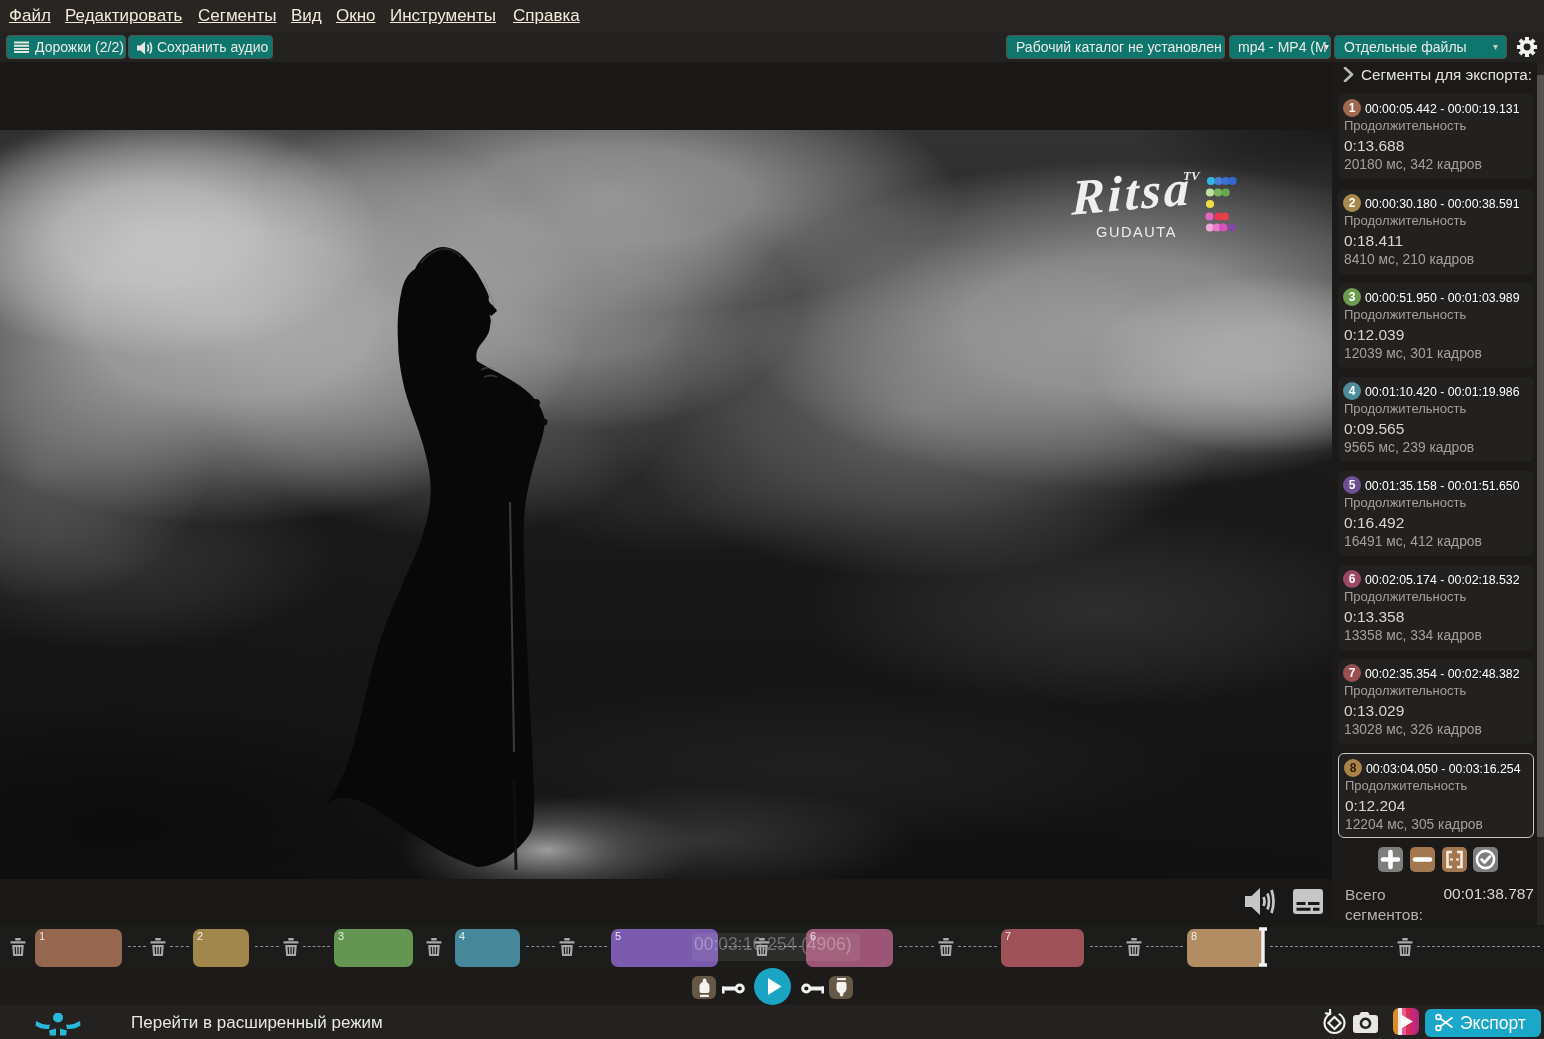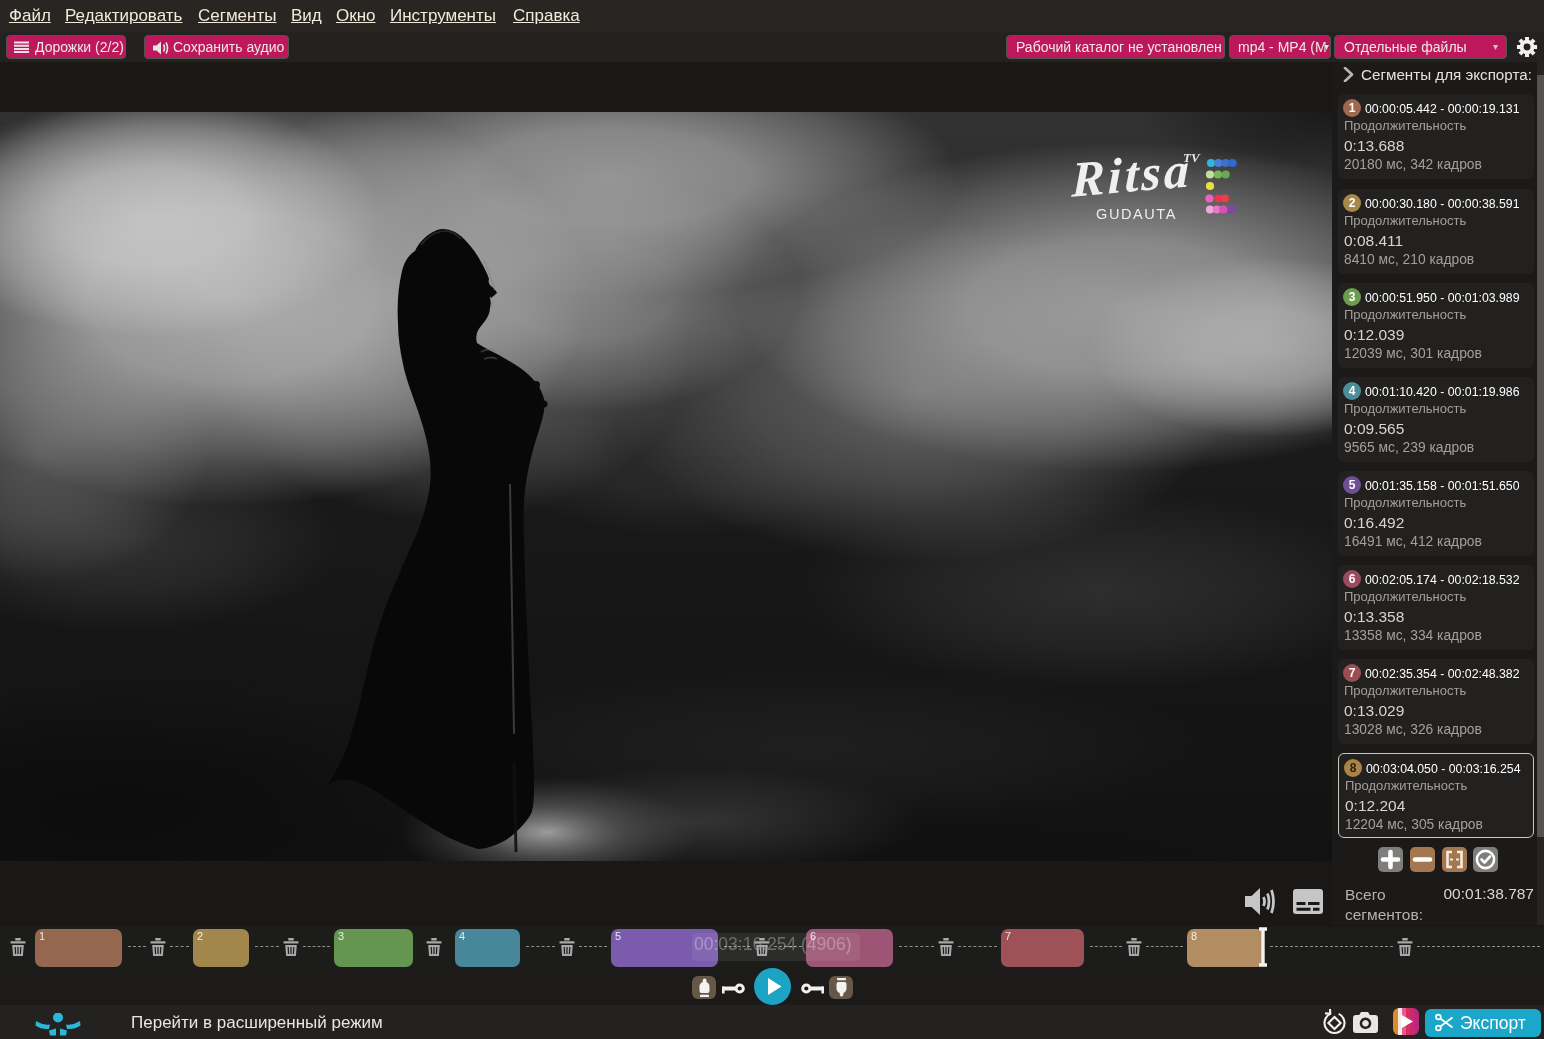--- a/index.html
+++ b/index.html
@@ -8,21 +8,21 @@
   .abs { position:absolute; }
   
   #menubar { position:absolute; left:0; top:0; width:1544px; height:32px;
     background:#282522; color:#f2eadb; font-size:17px; }
   #menubar span { position:absolute; top:6px;text-decoration:underline; }
   
   #toolbar { position:absolute; left:0; top:32px; width:1544px; height:30px;
     background:#232220; }
   .tbtn { position:absolute; top:3px; height:24px; border:1px solid #55524c;
     border-radius:4px; color:#eceae6; font-size:14px; line-height:22px; overflow:hidden;
-    background:#be185d; white-space:nowrap; }
+    background:#0f766e; white-space:nowrap; }
   
   #sidebar { position:absolute; left:1332px; top:62px; width:212px; height:863px;
     background:#1b1a19; }
   .card { position:absolute; left:6px; width:196px; height:85px;
     background:#222120; border-radius:6px; }
   .badge { position:absolute; left:5px; top:5px; width:18px; height:18px;
     border-radius:50%; color:#fff; font-size:12px; font-weight:bold;
     text-align:center; line-height:18px; }
   .trange { position:absolute; left:27px; top:8px; color:#fff; font-size:12.3px; white-space:nowrap; }
   .clabel { position:absolute; left:6px; top:24px; color:#a3a09b; font-size:13px; }
@@ -55,33 +55,33 @@
 <div id="toolbar">
   <div class="tbtn" style="left:6px; width:120px; padding-left:28px;">
     <svg width="15" height="12" viewBox="0 0 15 12" style="position:absolute;left:7px;top:5px">
       <g stroke="#e8e6e2" stroke-width="2">
           <line x1="0" y1="1.5" x2="15" y2="1.5"></line>
           <line x1="0" y1="4.8" x2="15" y2="4.8"></line>
           <line x1="0" y1="8.1" x2="15" y2="8.1"></line>
           <line x1="0" y1="11" x2="15" y2="11"></line>
         </g>
     </svg>Дорожки (2/2)</div>
-  <div class="tbtn" style="left:144px; width:145px; padding-left:28px;">
+  <div class="tbtn" style="left:128px; width:145px; padding-left:28px;">
     <svg width="16" height="14" viewBox="0 0 16 14" style="position:absolute;left:8px;top:5px">
       <path d="M0,4.5 L3.5,4.5 L8,0.5 L8,13.5 L3.5,9.5 L0,9.5 Z" fill="#e8e6e2"></path>
       <path d="M10.5,3.5 Q12.5,7 10.5,10.5 M13,1.5 Q16,7 13,12.5" stroke="#e8e6e2" stroke-width="1.6" fill="none"></path>
     </svg>Сохранить аудио</div>
   <div class="tbtn" style="left:1006px; width:219px; padding-left:9px;">Рабочий каталог не установлен</div>
   <div class="tbtn" style="left:1229px; width:102px; padding-left:8px;">mp4 - MP4 (M<span style="position:absolute;right:1px;top:0px;font-size:10px;color:#e8e6e2;text-shadow:0 0 2px #232220;">▾</span></div>
   <div class="tbtn" style="left:1334px; width:173px; padding-left:9px;">Отдельные файлы<span style="position:absolute;right:8px;top:0px;font-size:10px;color:#cac8c4;">▾</span></div>
   <svg width="22" height="22" viewBox="0 0 24 24" style="position:absolute;left:1516px;top:4px">
     <path fill="#f2f1ef" fill-rule="evenodd" d="M9.73,1.03 L14.27,1.03 L14.09,4.28 A8.0,8.0 0 0 1 15.98,5.06 L18.15,2.64 L21.36,5.85 L18.94,8.02 A8.0,8.0 0 0 1 19.72,9.91 L22.97,9.73 L22.97,14.27 L19.72,14.09 A8.0,8.0 0 0 1 18.94,15.98 L21.36,18.15 L18.15,21.36 L15.98,18.94 A8.0,8.0 0 0 1 14.09,19.72 L14.27,22.97 L9.73,22.97 L9.91,19.72 A8.0,8.0 0 0 1 8.02,18.94 L5.85,21.36 L2.64,18.15 L5.06,15.98 A8.0,8.0 0 0 1 4.28,14.09 L1.03,14.27 L1.03,9.73 L4.28,9.91 A8.0,8.0 0 0 1 5.06,8.02 L2.64,5.85 L5.85,2.64 L8.02,5.06 A8.0,8.0 0 0 1 9.91,4.28 Z M15.80,12.00 A3.8,3.8 0 1 0 8.20,12.00 A3.8,3.8 0 1 0 15.80,12.00 Z"></path>
   </svg>
 </div>
-<div id="videowrap" class="abs" style="left:0;top:112px;width:1332px;height:749px;background:#14b8a6;overflow:hidden;">
+<div id="videowrap" class="abs" style="left:0;top:130px;width:1332px;height:749px;background:#14b8a6;overflow:hidden;">
 <svg width="1332" height="749" viewBox="0 0 1332 749">
   <defs>
     <linearGradient id="bgv" x1="0" y1="0" x2="0" y2="1">
       <stop offset="0" stop-color="#333333"></stop>
       <stop offset="0.22" stop-color="#262626"></stop>
       <stop offset="0.45" stop-color="#1a1a1a"></stop>
       <stop offset="0.68" stop-color="#161616"></stop>
       <stop offset="1" stop-color="#121212"></stop>
     </linearGradient>
     <radialGradient id="rg0">
@@ -328,21 +328,21 @@
     <div class="badge" style="background:#a06850;color:#fff">1</div>
     <div class="trange">00:00:05.442 - 00:00:19.131</div>
     <div class="clabel">Продолжительность</div>
     <div class="cdur">0:13.688</div>
     <div class="csub">20180 мс, 342 кадров</div>
   </div>
   <div class="card" style="top:127px;">
     <div class="badge" style="background:#a8894c;color:#fff">2</div>
     <div class="trange">00:00:30.180 - 00:00:38.591</div>
     <div class="clabel">Продолжительность</div>
-    <div class="cdur">0:08.411</div>
+    <div class="cdur">0:18.411</div>
     <div class="csub">8410 мс, 210 кадров</div>
   </div>
   <div class="card" style="top:221px;">
     <div class="badge" style="background:#6d9b4f;color:#fff">3</div>
     <div class="trange">00:00:51.950 - 00:01:03.989</div>
     <div class="clabel">Продолжительность</div>
     <div class="cdur">0:12.039</div>
     <div class="csub">12039 мс, 301 кадров</div>
   </div>
   <div class="card" style="top:315px;">

